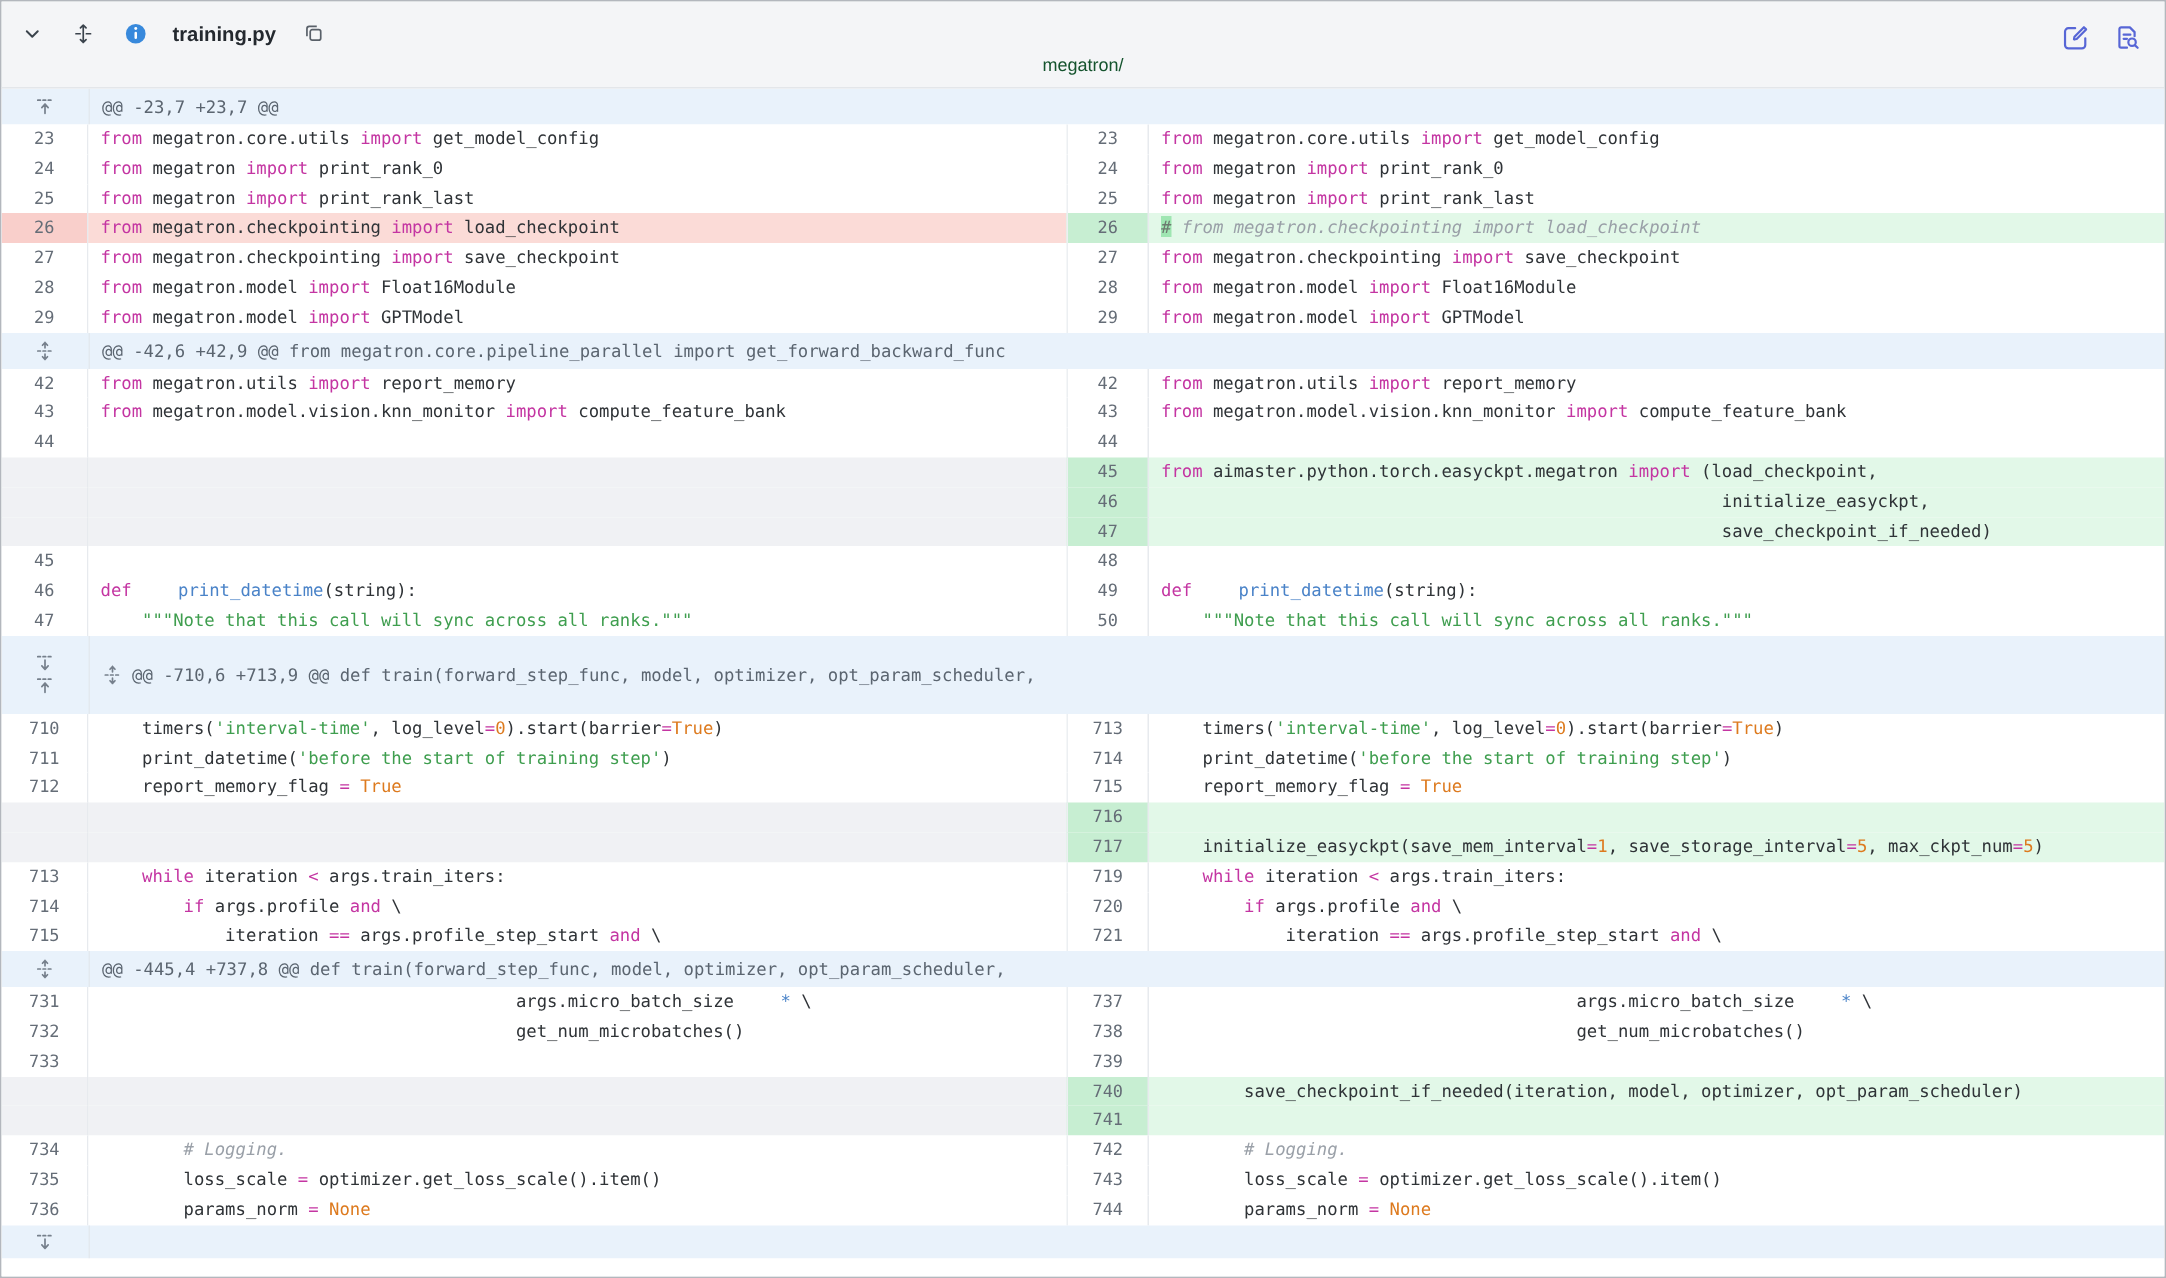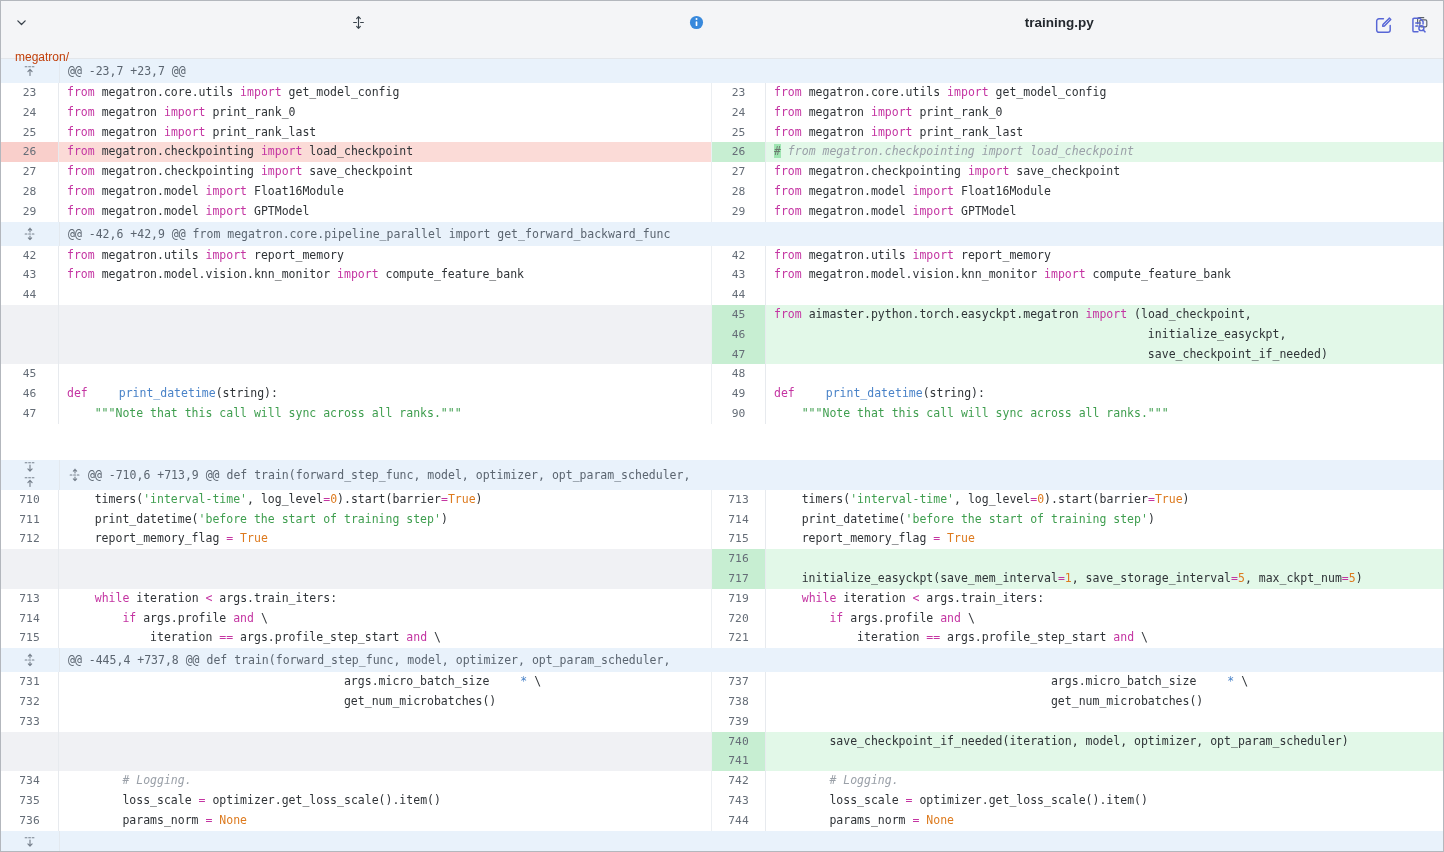--- a/index.html
+++ b/index.html
@@ -1,29 +1,29 @@
 <!DOCTYPE html>
 <html><head>
 <meta charset="utf-8">
 <style>
   html,body{margin:0;padding:0;background:#e9e9e9;}
   .frame{width:1444px;height:852px;box-sizing:border-box;border:1px solid #b3b7bd;background:#fff;
          font-family:"Liberation Sans",sans-serif;overflow:hidden;display:flex;flex-direction:column;}
   
   .file-header{height:58px;box-sizing:border-box;background:#f4f5f7;border-bottom:1px solid #e3e6ea;
                padding:9px 14px 4px 14px;flex:none;position:relative;}
-  .fh-row1{display:flex;align-items:center;gap:20px;height:24px;justify-content:space-between;}
+  .fh-row1{display:flex;align-items:center;gap:20px;height:24px;}
   .fh-filename{font-weight:bold;font-size:13.5px;color:#24292f;}
-  .fh-path{font-size:12px;color:#c2410c;margin-top:16px;}
+  .fh-path{font-size:12px;color:#14532d;margin-top:2px;text-align:center;}
   .fh-right{position:absolute;right:16px;top:15px;display:flex;gap:16px;align-items:center;}
   .icon-btn{display:inline-flex;align-items:center;justify-content:center;cursor:pointer;line-height:0;}
   
   .diff-body{flex:1;display:flex;flex-direction:column;overflow:hidden;background:#fff;}
   .hunk-row{display:flex;align-items:center;height:24px;background:#e9f2fb;flex:none;}
-  .hunk-row.tall{height:30px;margin-top:36px;}
+  .hunk-row.tall{height:52px;}
   .hunk-gutter{width:58px;flex:none;align-self:stretch;display:flex;flex-direction:column;align-items:center;
                justify-content:center;border-right:1px solid #e3e9ef;gap:1px;}
   .hunk-content{flex:1;display:flex;align-items:center;padding-left:8px;gap:6px;overflow:hidden;}
   .hunk-text{font-family:"DejaVu Sans Mono",monospace;font-size:11.5px;color:#5b6570;white-space:pre;}
   .drow{display:flex;height:19.8px;line-height:19.8px;flex:none;}
   .num{flex:none;text-align:center;color:#656d77;font-family:"DejaVu Sans Mono",monospace;font-size:11.3px;
        cursor:pointer;background:#fff;}
   .num.side-l{width:58px;box-sizing:border-box;border-right:1px solid #e7eaee;}
   .num.side-r{width:55px;box-sizing:border-box;border-left:1px solid #eceff2;border-right:1px solid #e7eaee;}
   .code{white-space:pre;overflow:hidden;font-family:"DejaVu Sans Mono",monospace;font-size:11.5px;
@@ -204,21 +204,21 @@
       </div>
       <div class="drow">
         <div class="num side-l ctx">46</div>
         <div class="code side-l ctx"><span class="tk-k">def</span><span> </span><span class="tk-f">print_datetime</span><span>(string):</span></div>
         <div class="num side-r ctx">49</div>
         <div class="code side-r ctx"><span class="tk-k">def</span><span> </span><span class="tk-f">print_datetime</span><span>(string):</span></div>
       </div>
       <div class="drow">
         <div class="num side-l ctx">47</div>
         <div class="code side-l ctx"><span class="tk-s">    """Note that this call will sync across all ranks."""</span></div>
-        <div class="num side-r ctx">90</div>
+        <div class="num side-r ctx">50</div>
         <div class="code side-r ctx"><span class="tk-s">    """Note that this call will sync across all ranks."""</span></div>
       </div>
       <div class="hunk-row tall">
         <div class="hunk-gutter">
           <span class="icon-btn">
             <svg viewBox="0 0 16 16" width="14" height="14" fill="none" stroke="#76808c" stroke-width="1.3" stroke-linecap="round">
               <path d="M2.5 3.2h11" stroke-dasharray="2 2"></path>
               <path d="M8 5.8v6.8M8 12.8l-2.4-2.6M8 12.8l2.4-2.6"></path>
             </svg>
           </span>

